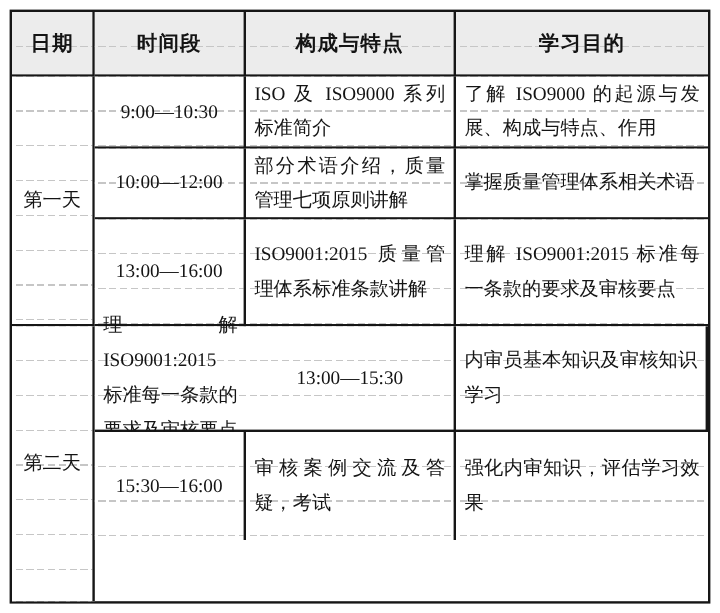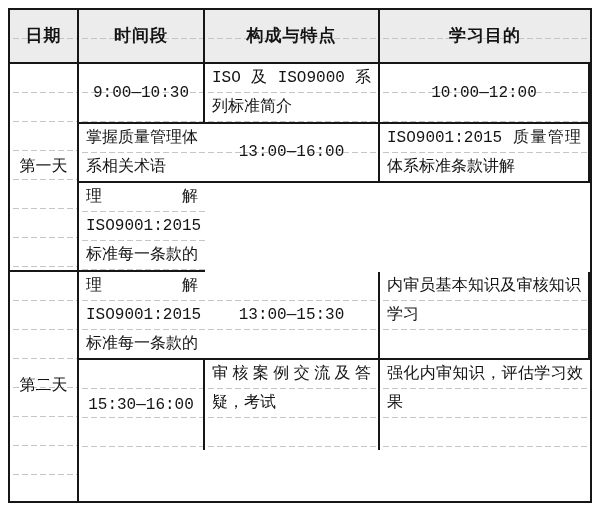--- a/index.html
+++ b/index.html
@@ -2,21 +2,21 @@
 <html style="--border: #161616; --header-bg: #ececec; --gridline: #c6c6c6; --text: #141414;"><head>
 <meta charset="utf-8">
 <style>
   :root{
     --border:#161616;
     --header-bg:#ececec;
     --gridline:#c6c6c6;
     --text:#141414;
     --cell-bg:#ffffff;
   }
-  *{ margin:0; padding:0;font-family:Liberation Mono, monospace; }
+  *{ margin:0; padding:0; }
   html,body{ background:#ffffff; }
   body{
     width:600px; height:511px; position:relative; overflow:hidden;
     font-family:"Liberation Serif","DejaVu Serif",serif;
     color:var(--text);
   }
   .tbl{
     position:absolute; left:8px; top:8px;
     width:584px; height:495px;
     box-sizing:border-box;
@@ -42,43 +42,49 @@
   }
   .cell.last-col{ border-right:none; }
   .cell.last-row{ border-bottom:none; }
   .head{
     --bg:var(--header-bg);
     font-weight:bold; font-size:17px;
     letter-spacing:1px;
   }
   .day{ grid-column:1; grid-row:span 3; }
   .txt{
-    flex-direction:column; align-items:stretch; justify-content:flex-start;
+    flex-direction:column; align-items:stretch; justify-content:center;
     padding:0 7px; text-align:left;
   }
   .txt .jt{ width:100%; text-align:justify; }
 </style>
 </head>
 <body>
 
 <div class="tbl">
 
   <div class="cell head">日期</div>
   <div class="cell head">时间段</div>
   <div class="cell head">构成与特点</div>
   <div class="cell head last-col">学习目的</div>
 
   <div class="cell day">第一天</div>
 
   <div class="cell">9:00—10:30</div>
   <div class="cell txt">
       <div class="jt">ISO 及 ISO9000 系列标准简介</div>
     </div>
+  <div class="cell txt last-col">
+      <div class="jt">了解 ISO9000 的起源与发展、构成与特点、作用</div>
+    </div>
 
   <div class="cell">10:00—12:00</div>
+  <div class="cell txt">
+      <div class="jt">部分术语介绍，质量管理七项原则讲解</div>
+    </div>
   <div class="cell txt last-col">
       <div class="jt">掌握质量管理体系相关术语</div>
     </div>
 
   <div class="cell">13:00—16:00</div>
   <div class="cell txt">
       <div class="jt">ISO9001:2015 质量管理体系标准条款讲解</div>
     </div>
   <div class="cell txt last-col">
       <div class="jt">理解 ISO9001:2015 标准每一条款的要求及审核要点</div>

